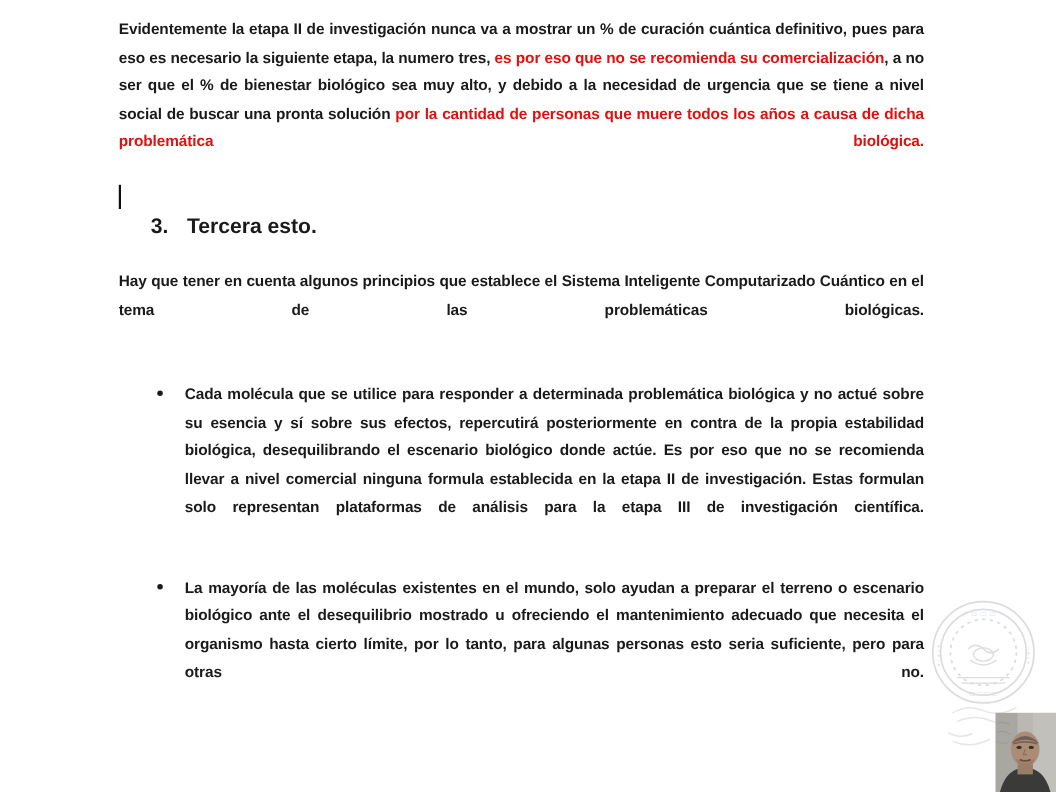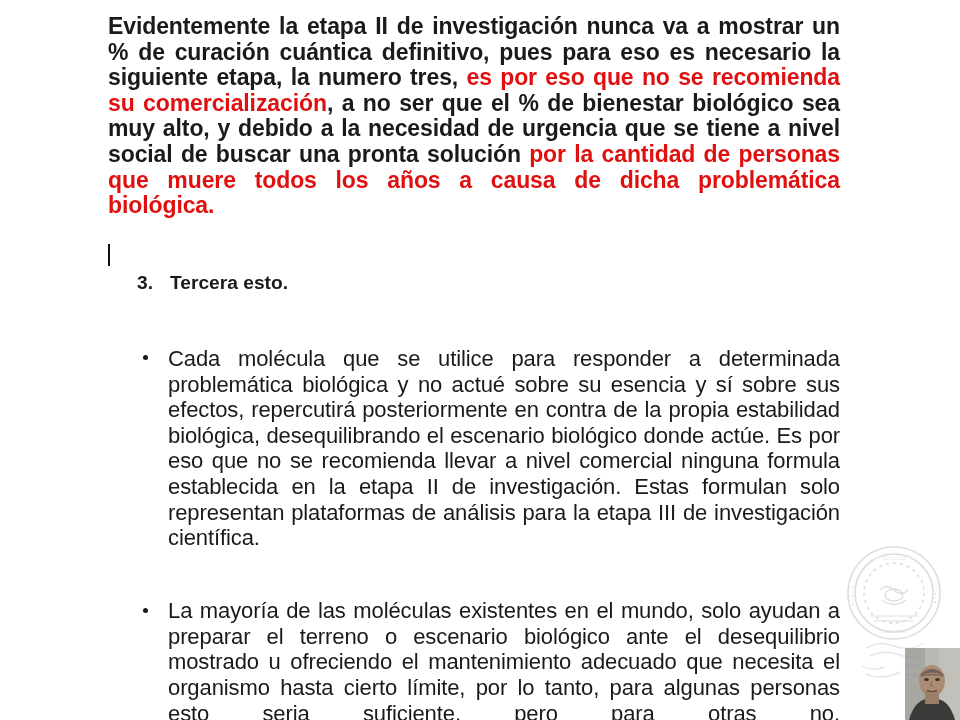--- a/index.html
+++ b/index.html
@@ -53,21 +53,21 @@
   .doc {
     position: absolute;
     left: 108px;
     top: 14px;
     width: 732px;
     z-index: 3;
   }
 
   p.para {
     margin: 0;
-    font-size: 23px;
+    font-size: 14px;
     line-height: 25.6px;
     font-weight: bold;
     color: #1a1a1a;
     text-align: justify;
     text-justify: inter-word;
     letter-spacing: -0.1px;
   }
   p.para:after {
     content: "";
     display: inline-block;
@@ -113,23 +113,23 @@
 
   
   .bullist {
     margin: 0;
     padding: 0;
     list-style: none;
   }
   .bullist > li {
     position: relative;
     padding-left: 60px;
-    font-size: 22px;
+    font-size: 14px;
     line-height: 25.6px;
-    font-weight: normal;
+    font-weight: bold;
     color: #1a1a1a;
     text-align: justify;
     text-justify: inter-word;
     letter-spacing: -0.1px;
   }
   .bullist > li:after {
     content: "";
     display: inline-block;
     width: 100%;
   }
@@ -227,20 +227,21 @@
 
     <ol class="numlist">
       <li>
         <span class="num">3.</span>
         <span>Tercera esto.</span>
       </li>
     </ol>
 
     <div class="sp-24"></div>
 
+    <p class="para">Hay que tener en cuenta algunos principios que establece el Sistema Inteligente Computarizado Cuántico en el tema de las problemáticas biológicas.</p>
 
     <div class="sp-26"></div>
 
     <ul class="bullist">
       <li>
         <span class="bullet"></span>
         <span>Cada molécula que se utilice para responder a determinada problemática biológica y no actué sobre su esencia y sí sobre sus efectos, repercutirá posteriormente en contra de la propia estabilidad biológica, desequilibrando el escenario biológico donde actúe. Es por eso que no se recomienda llevar a nivel comercial ninguna formula establecida en la etapa II de investigación. Estas formulan solo representan plataformas de análisis para la etapa III de investigación científica.</span>
       </li>
       <li style="margin-top:22px;">
         <span class="bullet"></span>

